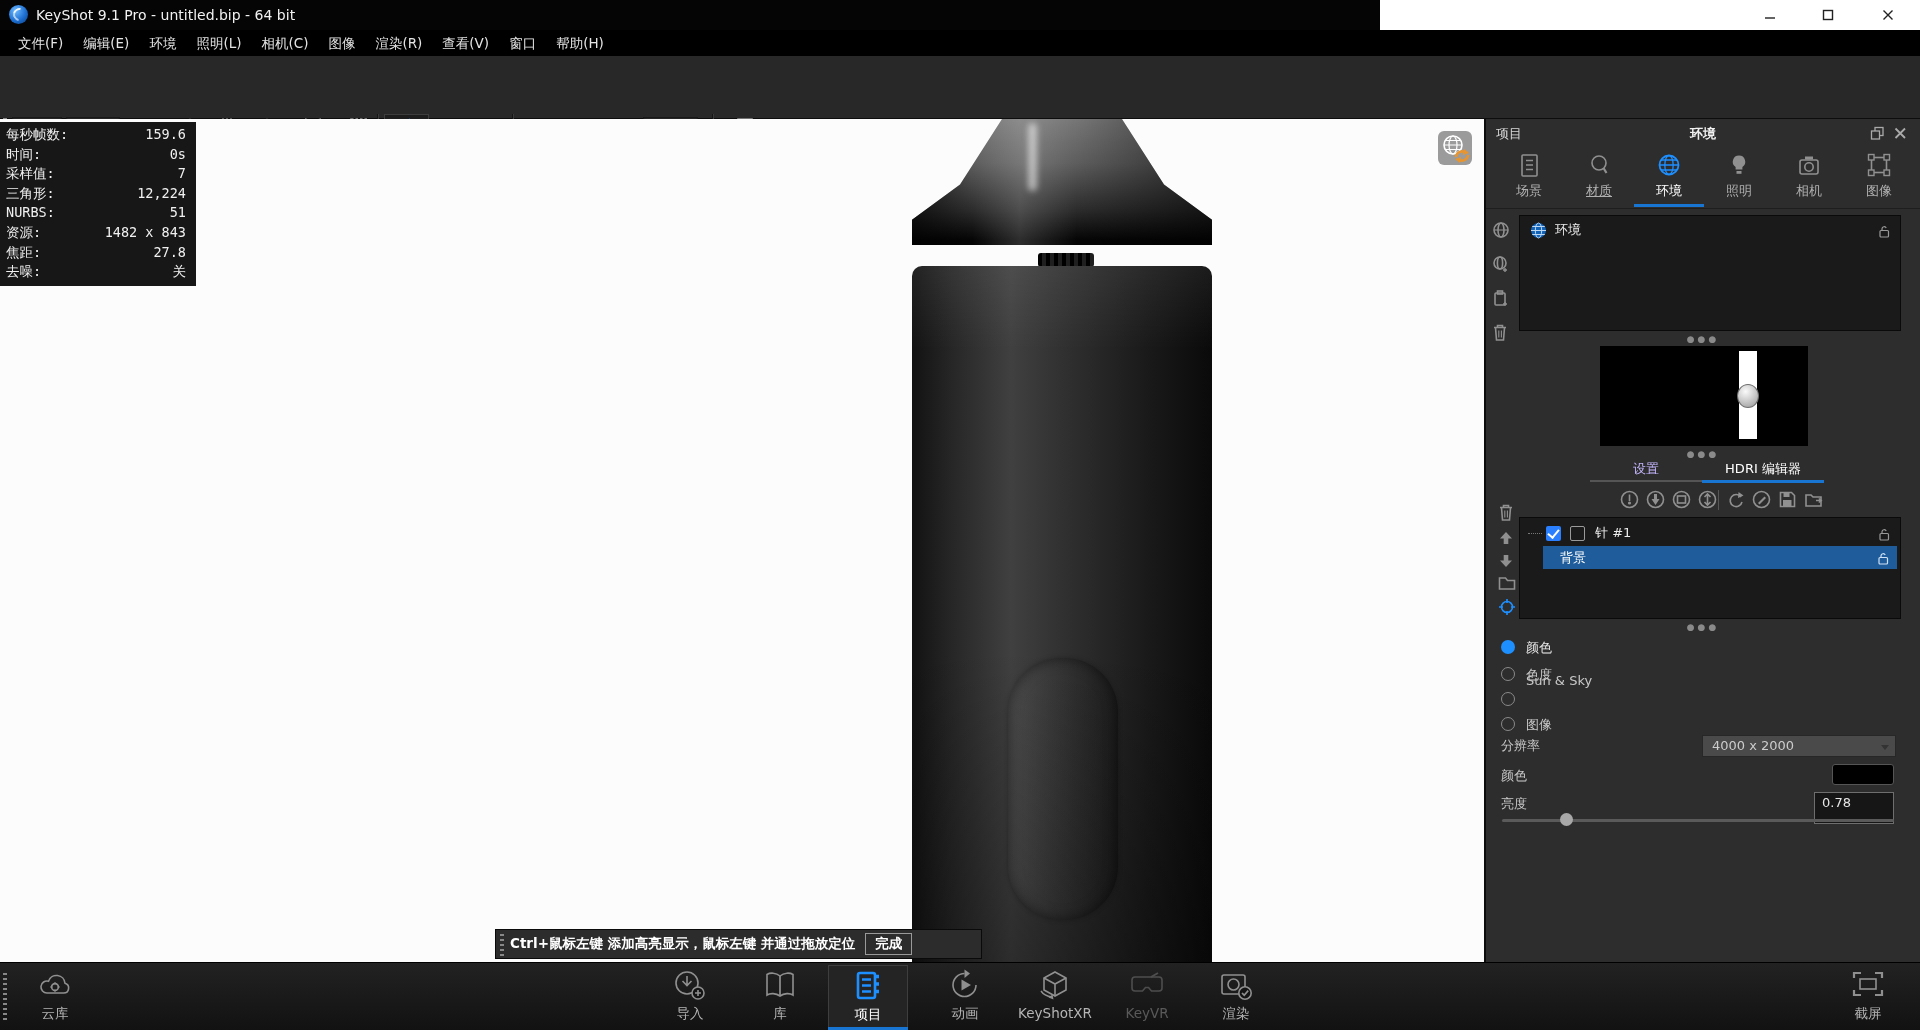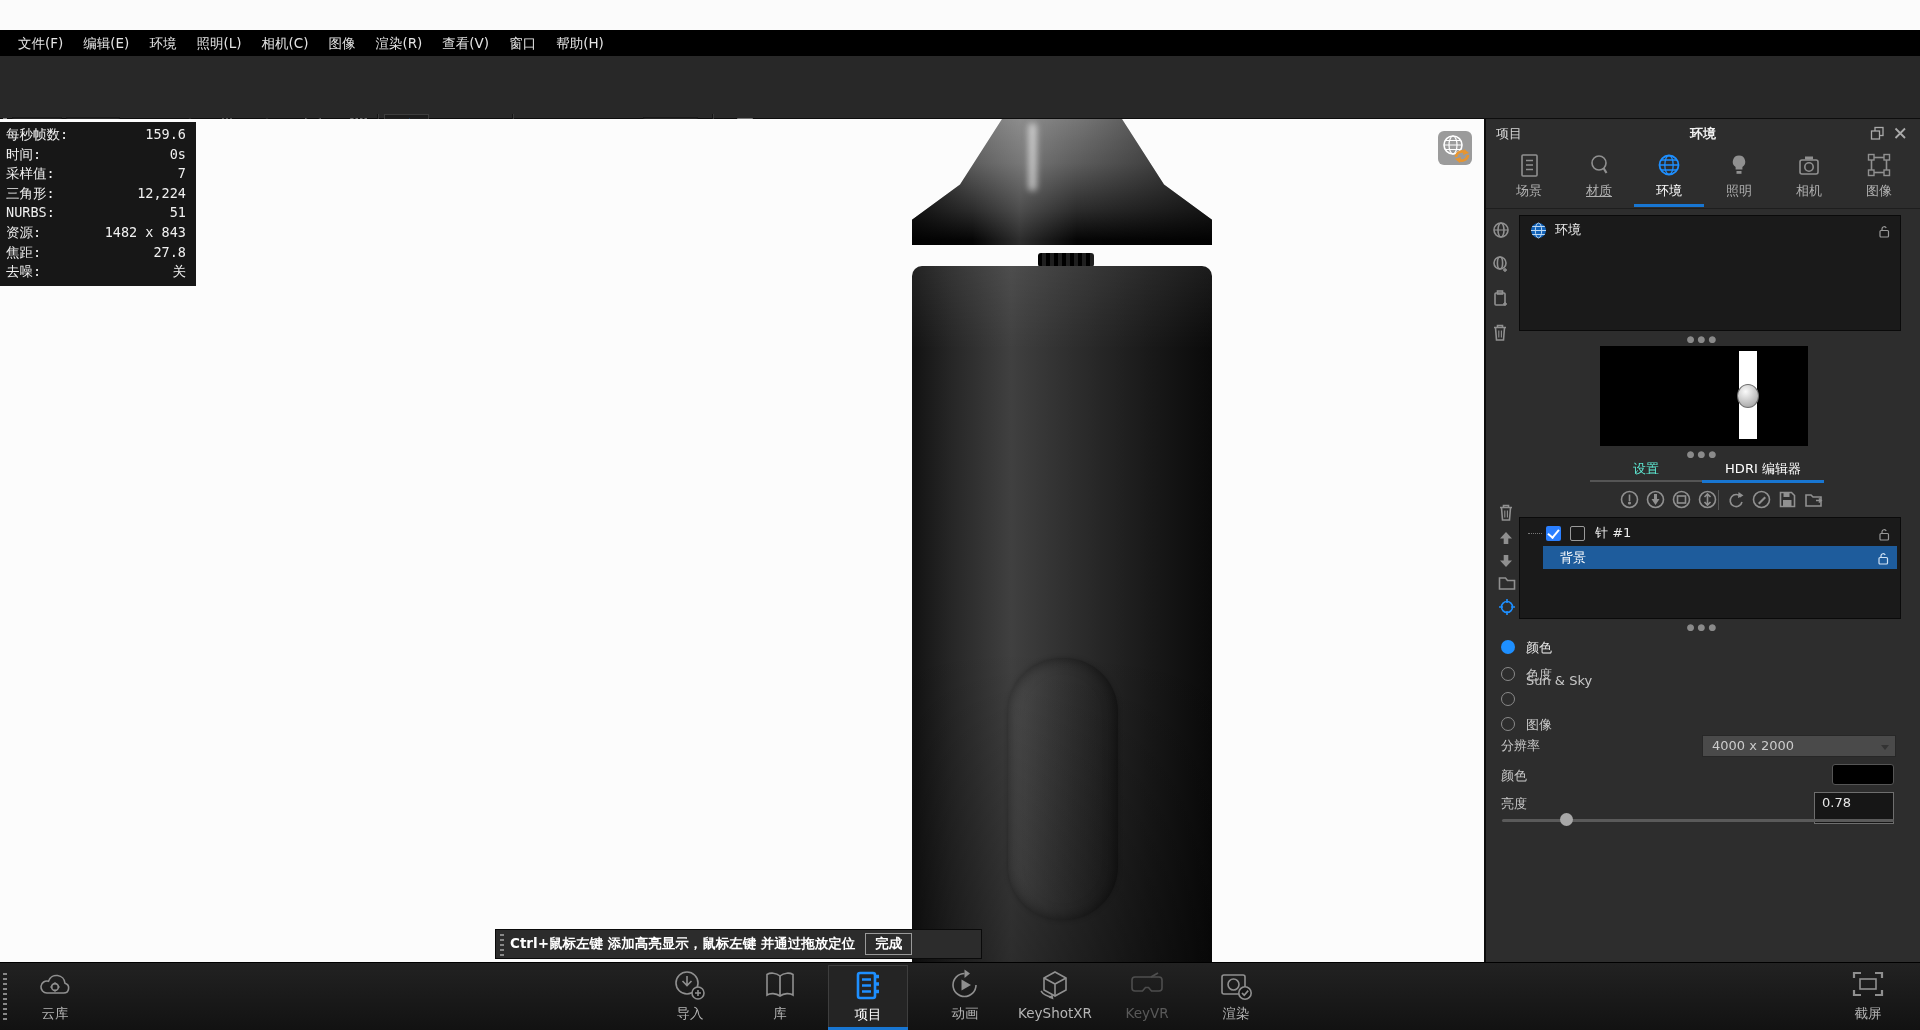--- a/index.html
+++ b/index.html
@@ -85,21 +85,21 @@
   .env-row { position:absolute; left:2px; top:2px; right:2px; height:24px; display:flex; align-items:center; color:#ececec; }
   .lock { margin-left:auto; margin-right:8px; }
 
   .dots { position:absolute; width:100%; text-align:center; color:#8a8a8a; font-size:9px; letter-spacing:3px; line-height:8px; }
 
   .hdri-preview { position:absolute; left:114px; top:227px; width:208px; height:100px; background:#000; }
   .hdri-bar { position:absolute; left:139px; top:5px; width:18px; height:88px; background:#fff; }
   .hdri-pin { position:absolute; left:137px; top:38px; width:22px; height:24px; border-radius:50%;
     background:radial-gradient(circle at 38% 30%, #fafafa, #b5b5b5 70%, #8a8a8a); border:1px solid #6f6f6f; }
 
-  .subtab { position:absolute; top:340px; height:20px; text-align:center; color:#5eead4; line-height:20px; }
+  .subtab { position:absolute; top:340px; height:20px; text-align:center; color:#c4b5fd; line-height:20px; }
   .subtab.active { color:#fff; }
   .sub-underline-gray { position:absolute; left:104px; top:361px; width:112px; height:2px; background:#555; }
   .sub-underline-blue { position:absolute; left:216px; top:361px; width:122px; height:3px; background:#1876d2; }
   .hdri-ic { position:absolute; top:371px; width:20px; height:20px; }
   .hdri-ic-sep { position:absolute; left:232px; top:371px; height:20px; border-left:1px solid #555; }
 
   .pin-row1 { position:absolute; left:2px; top:3px; right:2px; height:24px; display:flex; align-items:center; color:#ececec; }
   .pin-row2 { position:absolute; left:23px; top:28px; right:3px; height:23px; display:flex; align-items:center; color:#fff; background:#1e5c9c; }
   .cb { width:15px; height:15px; border-radius:2px; }
   .cb.checked { background:#2a7fff; position:relative; }
@@ -129,20 +129,40 @@
 
   .s { stroke:#909090; fill:none; stroke-width:1.6px; }
   .sb { stroke:#1e8fff; fill:none; }
   svg { vertical-align:middle; }
 </style>
 </head>
 <body>
 
 <div id="app">
 
+  <div class="titlebar">
+    <div class="titlebar-white"></div>
+    <div class="app-logo"></div>
+    <div class="app-title">KeyShot 9.1 Pro  - untitled.bip  - 64 bit</div>
+    <div class="winbtn" style="left:1750px;">
+      <svg width="12" height="12">
+          <path d="M1,9 h10" stroke="#222" stroke-width="1.4"></path>
+        </svg>
+    </div>
+    <div class="winbtn" style="left:1808px;">
+      <svg width="12" height="12">
+          <rect x="1.5" y="1.5" width="9" height="9" fill="none" stroke="#222" stroke-width="1.4"></rect>
+        </svg>
+    </div>
+    <div class="winbtn" style="left:1868px;">
+      <svg width="12" height="12">
+          <path d="M1.5,1.5 L10.5,10.5 M10.5,1.5 L1.5,10.5" stroke="#222" stroke-width="1.4"></path>
+        </svg>
+    </div>
+  </div>
 
   <div class="menubar">
     <span class="menu-item">文件(F)</span>
     <span class="menu-item">编辑(E)</span>
     <span class="menu-item">环境</span>
     <span class="menu-item">照明(L)</span>
     <span class="menu-item">相机(C)</span>
     <span class="menu-item">图像</span>
     <span class="menu-item">渲染(R)</span>
     <span class="menu-item">查看(V)</span>

